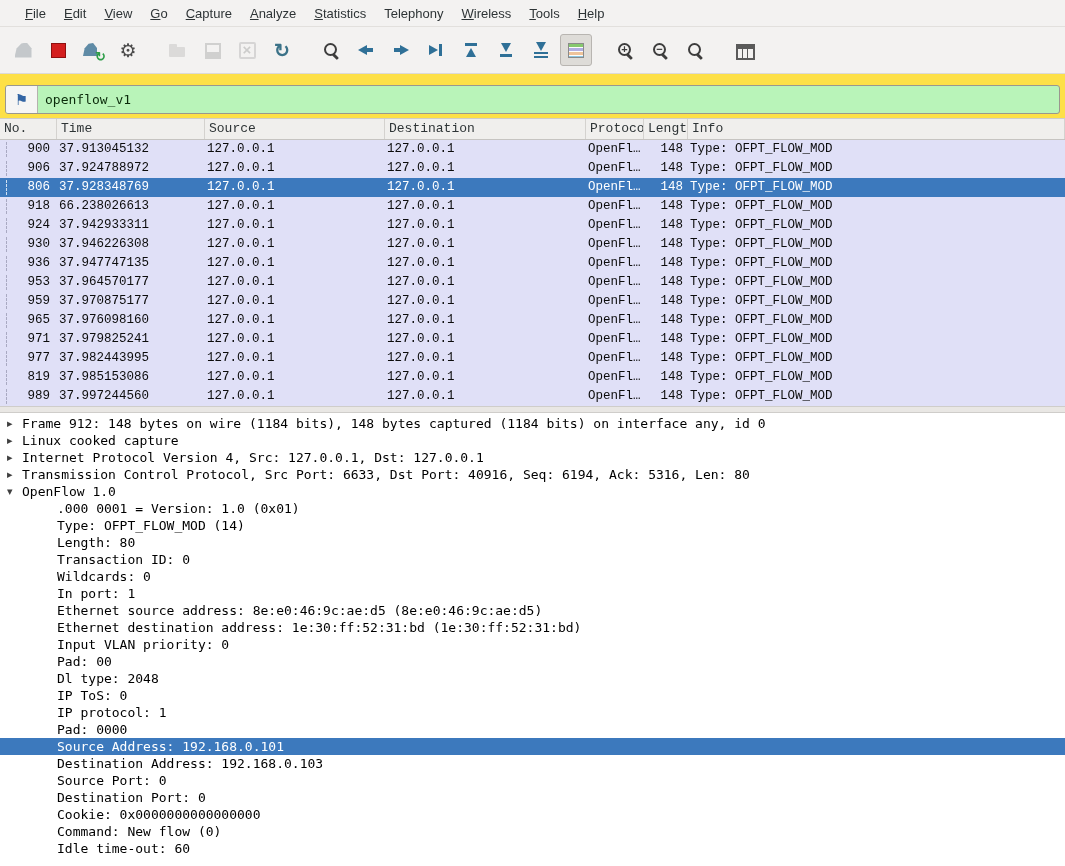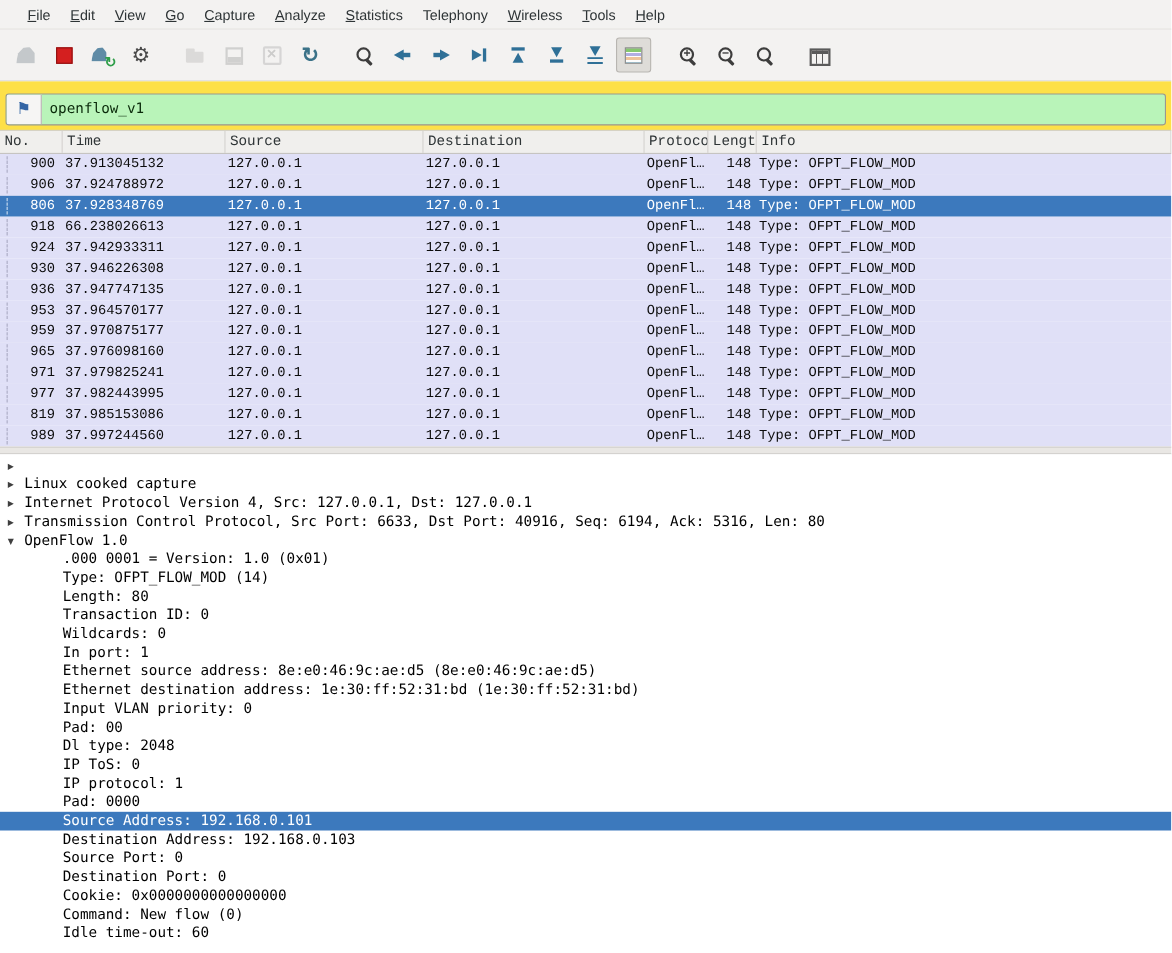--- a/index.html
+++ b/index.html
@@ -355,20 +355,21 @@
       <span class="c len">148</span>
       <span class="c info">Type: OFPT_FLOW_MOD</span>
     </div>
     </div>
 
   <div class="splitter"></div>
 
   <div class="details" id="details">
       <div class="dline">
       <span class="arrow">▸</span>
+      <span>Frame 912: 148 bytes on wire (1184 bits), 148 bytes captured (1184 bits) on interface any, id 0</span>
     </div>
       <div class="dline">
       <span class="arrow">▸</span>
       <span>Linux cooked capture</span>
     </div>
       <div class="dline">
       <span class="arrow">▸</span>
       <span>Internet Protocol Version 4, Src: 127.0.0.1, Dst: 127.0.0.1</span>
     </div>
       <div class="dline">

